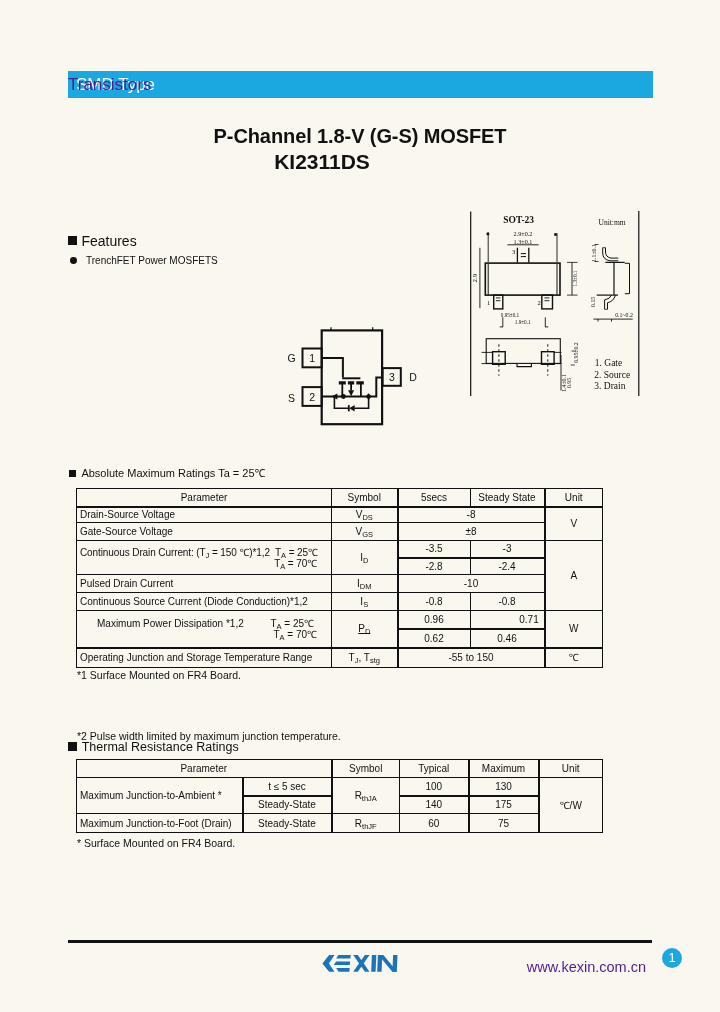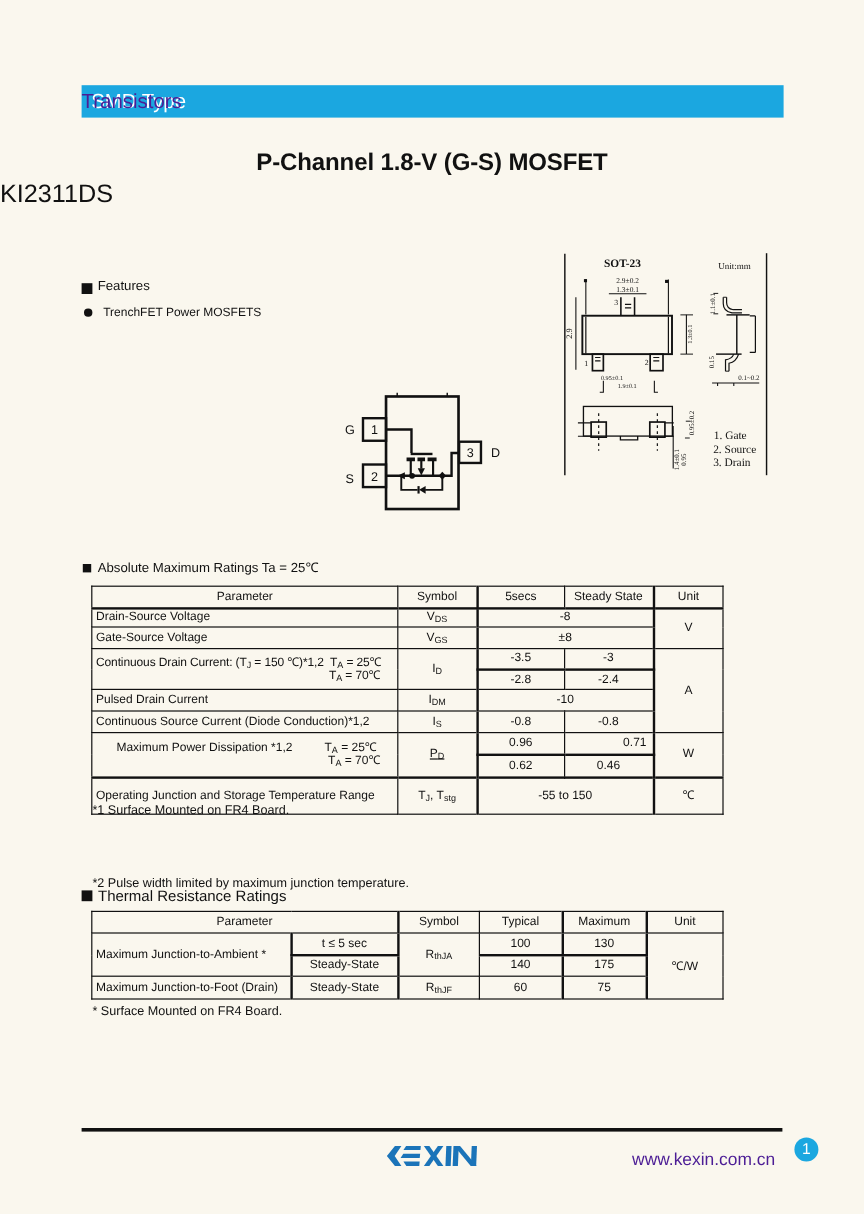--- a/index.html
+++ b/index.html
@@ -14,24 +14,24 @@
 <body>
 
 <div class="abs" style="left:68px;top:71px;width:585px;height:27px;background:#1BA7E0;"></div>
 
 <div class="abs" style="left:76px;top:71px;height:27px;line-height:27px;font-size:17px;color:#fff;">SMD Type</div>
 
 <div class="abs" style="left:68px;top:71px;width:578px;height:27px;line-height:27px;font-size:17px;color:#4c1d95;text-align:left;">Transistors</div>
 
 <div class="abs" style="left:0;top:125px;width:720px;text-align:center;font-size:20px;font-weight:bold;letter-spacing:-0.1px;">P-Channel 1.8-V (G-S) MOSFET</div>
 
-<div class="abs" style="left:0;top:150px;width:644px;text-align:left;font-size:21px;font-weight:normal;">KI2311DS</div>
+<div class="abs" style="left:0;top:150px;width:644px;text-align:center;font-size:21px;font-weight:bold;">KI2311DS</div>
 
 <div class="abs" style="left:68px;top:236.2px;width:8.8px;height:8.8px;background:#111;"></div>
-<div class="abs" style="left:81.4px;top:233px;width:300px;font-size:11px;">Features</div>
+<div class="abs" style="left:81.4px;top:233px;width:300px;font-size:14px;">Features</div>
 
 <div class="abs" style="left:70.2px;top:257px;width:6.8px;height:6.8px;border-radius:50%;background:#111;"></div>
 <div class="abs" style="left:86px;top:254.5px;width:300px;font-size:10px;">TrenchFET Power MOSFETS</div>
 
 <svg class="abs" style="left:280px;top:200px;" width="370" height="230" viewBox="280 200 370 230" fill="none">
 <g stroke="#111" fill="none">
 
 <rect x="321.7" y="330.4" width="60.4" height="93.8" stroke-width="2.2"></rect>
 
 <path d="M331 327.2 V330.4 M372.7 327.2 V330.4" stroke-width="1.2"></path>
@@ -285,21 +285,21 @@
           <td class="c" style="border-bottom-width:2px;">0.96</td>
           <td class="c" style="border-bottom-width:2px;border-right-width:2px;padding-left:44px;">0.71</td>
           <td class="c" rowspan="2">W</td>
         </tr>
 
 <tr style="height:19px;">
           <td class="c">0.62</td>
           <td class="c" style="border-right-width:2px;">0.46</td>
         </tr>
 
-<tr style="height:31px;">
+<tr style="height:20px;">
           <td style="border-top-width:2px;">Operating Junction and Storage Temperature Range</td>
           <td class="c" style="border-top-width:2px;border-right-width:2px;">T<sub>J</sub>, T<sub>stg</sub></td>
           <td class="c" colspan="2" style="border-top-width:2px;border-right-width:2px;">-55 to 150</td>
           <td class="c" style="border-top-width:2px;">℃</td>
         </tr>
 </tbody>
     </table>
 </div>
 
 <div class="abs" style="left:77px;top:669px;font-size:10.5px;">*1 Surface Mounted on FR4 Board.</div>

